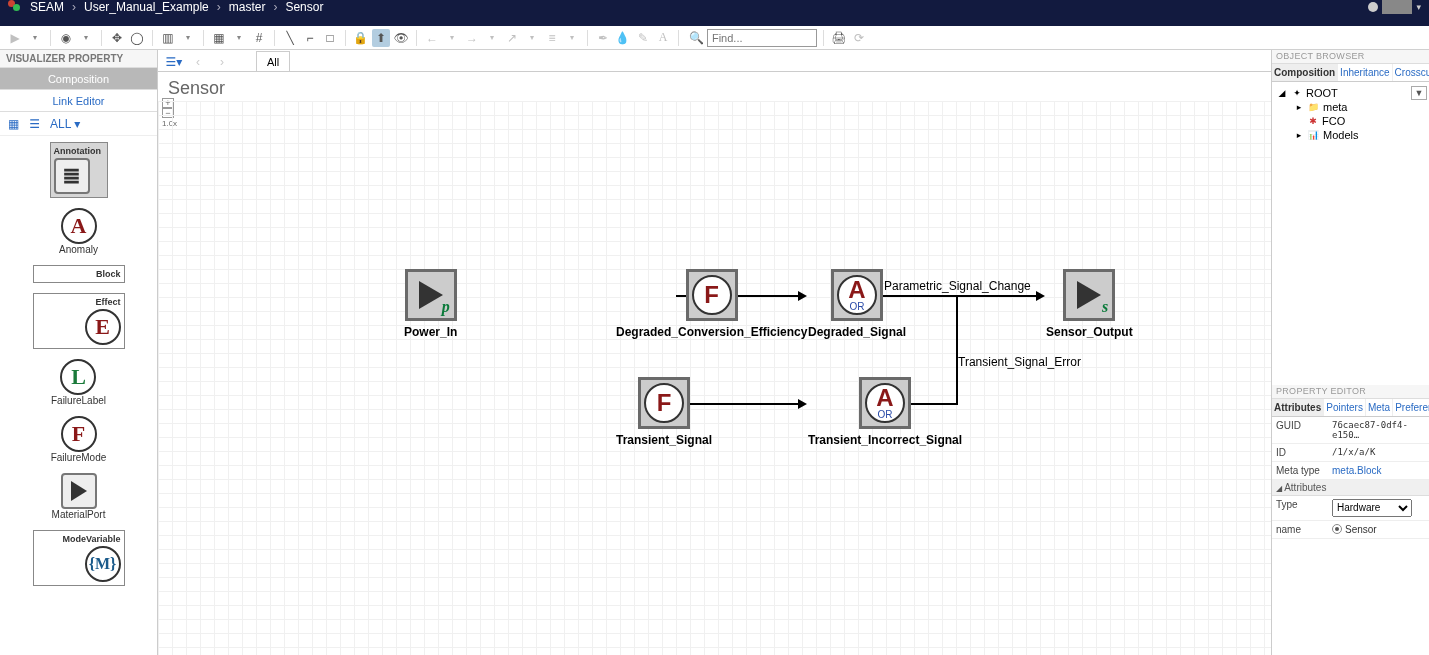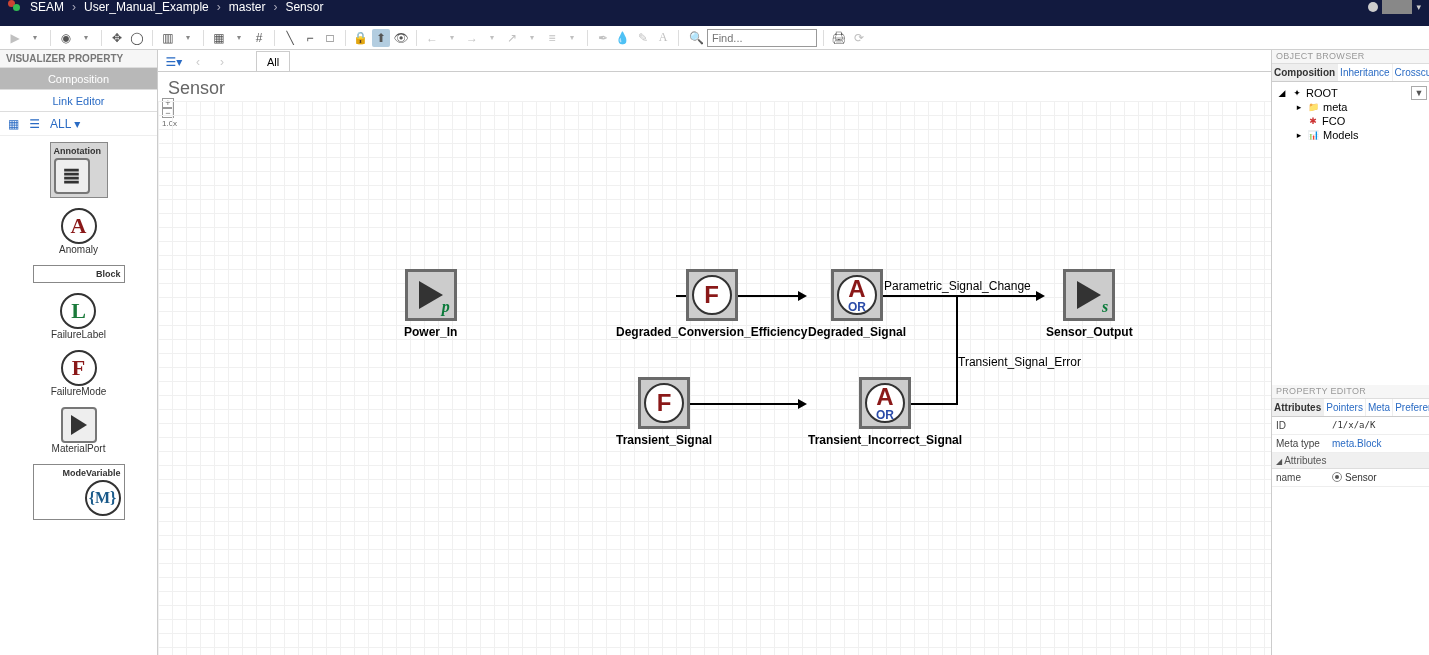--- a/index.html
+++ b/index.html
@@ -46,21 +46,21 @@
 .center-tabs .tab{height:20px;padding:0 10px;font-size:11px;border:1px solid #ccc;border-bottom:none;background:#fff;display:flex;align-items:center;margin-left:20px}
 .center-title{font-size:18px;color:#666;padding:6px 10px 2px}
 .zoom{position:absolute;left:4px;top:48px;display:flex;flex-direction:column;font-size:10px;color:#666}
 .zoom .zb{width:12px;height:10px;border:1px solid #999;display:flex;align-items:center;justify-content:center;font-size:9px;cursor:pointer;background:#fff}
 .zoom .zl{font-size:8px;margin-top:1px}
 .canvas{flex:1;position:relative;background-image:linear-gradient(#f0f0f0 1px,transparent 1px),linear-gradient(90deg,#f0f0f0 1px,transparent 1px);background-size:14px 14px;overflow:hidden}
 .node{position:absolute;display:flex;flex-direction:column;align-items:center}
 .node .nicon{width:52px;height:52px;border:3px solid #6a6a6a;background:#ccc;display:flex;align-items:center;justify-content:center;position:relative}
 .node .nicon .circ{width:40px;height:40px;border-radius:50%;border:2px solid #333;background:#fff;display:flex;flex-direction:column;align-items:center;justify-content:center;font-family:Georgia,serif}
 .node .nicon .circ .big{font-size:24px;font-weight:bold;line-height:1}
-.node .nicon .circ .sub{font-size:12px;font-weight:bold;color:#2a4ba8;line-height:1}
+.node .nicon .circ .sub{font-size:10px;font-weight:normal;color:#2a4ba8;line-height:1}
 .node .nicon .tri{width:0;height:0;border-left:24px solid #333;border-top:14px solid transparent;border-bottom:14px solid transparent}
 .node .nicon .sc{position:absolute;bottom:2px;right:4px;font-family:Georgia,serif;font-style:italic;font-size:16px;font-weight:bold}
 .node .nlabel{font-size:12px;font-weight:bold;color:#000;margin-top:4px;white-space:nowrap}
 .edge{position:absolute;background:#000}
 .edge.h{height:2px}
 .edge.v{width:2px}
 .arrowhead{position:absolute;width:0;height:0;border-left:9px solid #000;border-top:5px solid transparent;border-bottom:5px solid transparent}
 .edge-label{position:absolute;font-size:12px;color:#000;white-space:nowrap}
 .watermark{position:absolute;font-size:28px;color:#ddd;font-weight:bold;letter-spacing:2px}
 .right{width:158px;border-left:1px solid #ccc;background:#fff;display:flex;flex-direction:column;font-size:11px}
@@ -175,20 +175,26 @@
       <div class="pal-item">
         <div class="pal-icon" style="color:#8a1818">A</div>
         <span>Anomaly</span>
       </div>
       <div class="pal-item">
         <div class="pal-thin">
             <span class="pal-title">Block</span>
           </div>
       </div>
       <div class="pal-item">
+        <div class="pal-thin">
+            <span class="pal-title">Effect</span>
+          <div class="pal-icon" style="color:#8a1818">E</div>
+          </div>
+      </div>
+      <div class="pal-item">
         <div class="pal-icon" style="color:#1a7a3a">L</div>
         <span>FailureLabel</span>
       </div>
       <div class="pal-item">
         <div class="pal-icon" style="color:#8a1818">F</div>
         <span>FailureMode</span>
       </div>
       <div class="pal-item">
         <div class="pal-icon sq">
             <span style="width:0;height:0;border-left:16px solid #333;border-top:10px solid transparent;border-bottom:10px solid transparent"></span>
@@ -318,28 +324,36 @@
     <div style="flex:1"></div>
     <div class="right-hdr">PROPERTY EDITOR</div>
     <div class="right-tabs">
       <div class="rt active">Attributes</div>
       <div class="rt">Pointers</div>
       <div class="rt">Meta</div>
       <div class="rt">Preferences</div>
     </div>
     <div class="prop-body">
       <div class="prop-row">
+          <span class="k">GUID</span>
+          <span class="v mono">76caec87-0df4-e150…</span>
+        </div>
+      <div class="prop-row">
           <span class="k">ID</span>
           <span class="v mono">/1/x/a/K</span>
         </div>
       <div class="prop-row">
           <span class="k">Meta type</span>
           <span class="v link">meta.Block</span>
         </div>
       <div class="prop-sec"><span class="tri">◢</span><span>Attributes</span></div>
+      <div class="prop-row">
+          <span class="k">Type</span>
+          <span class="v"><select class="small"><option>Hardware</option></select></span>
+        </div>
       <div class="prop-row">
           <span class="k">name</span>
           <span class="v nameval">
             <span class="dot"></span>
             <span>Sensor</span>
           </span>
         </div>
     </div>
   </div>
 </div>

